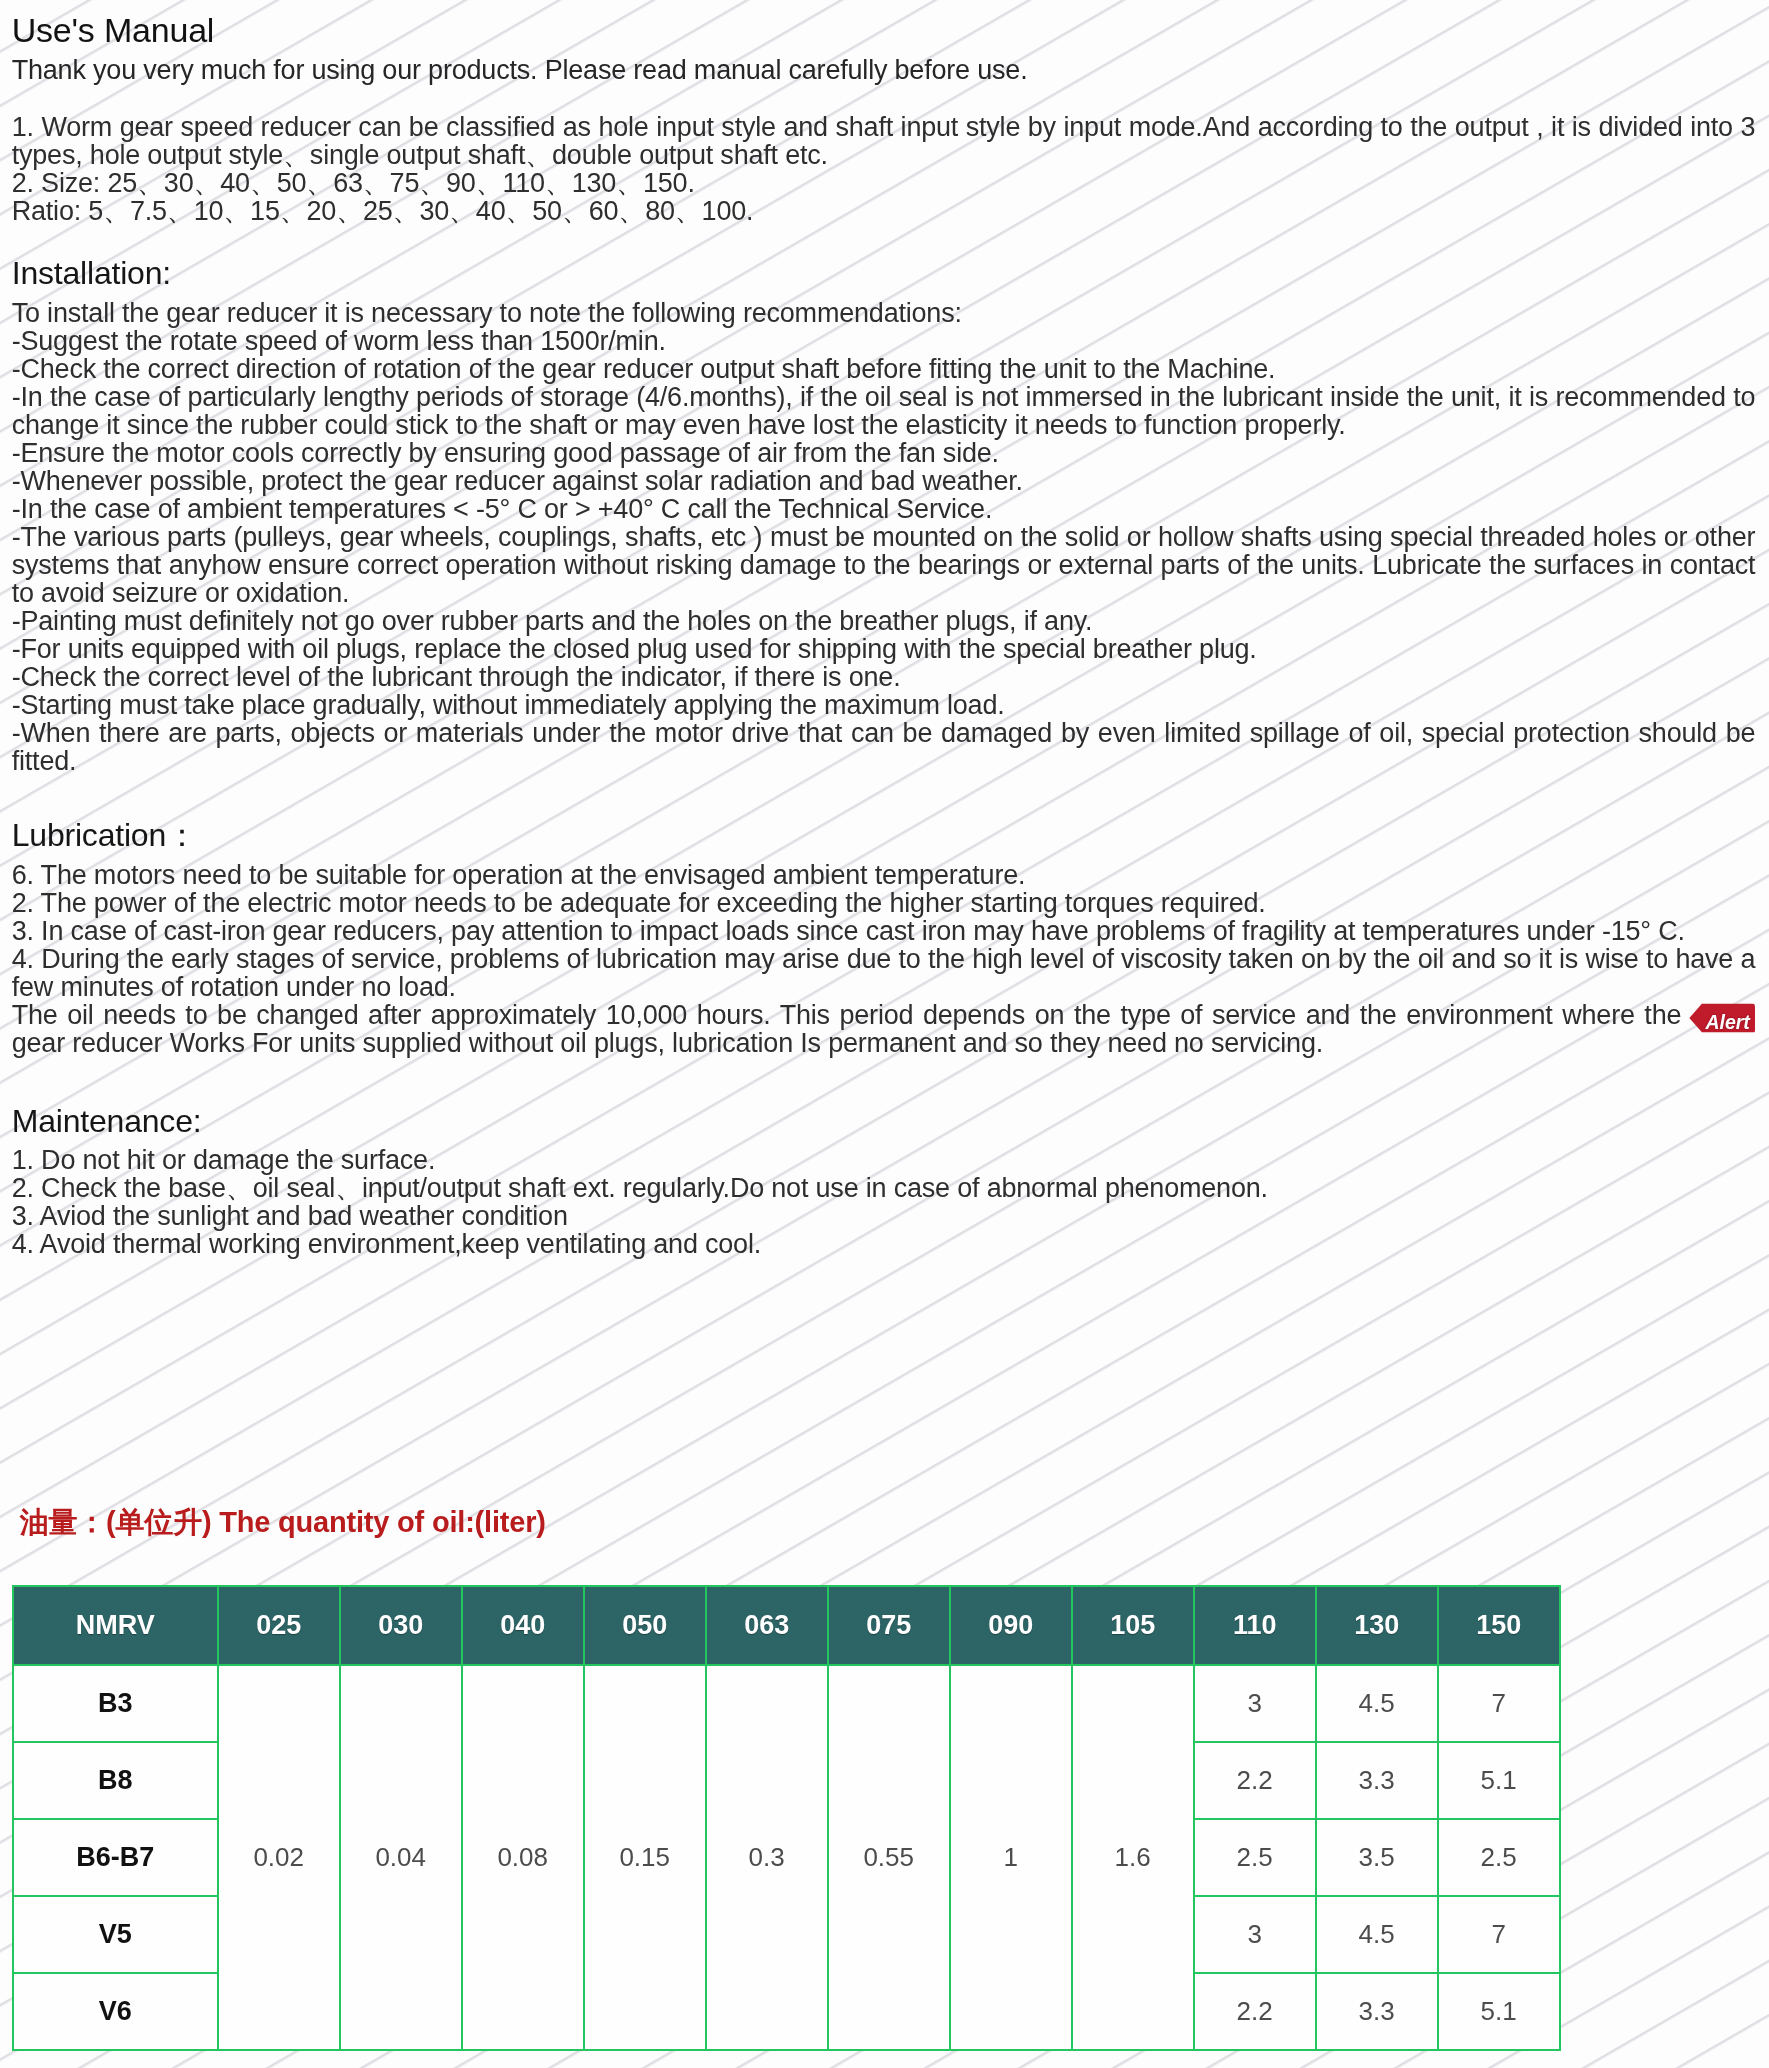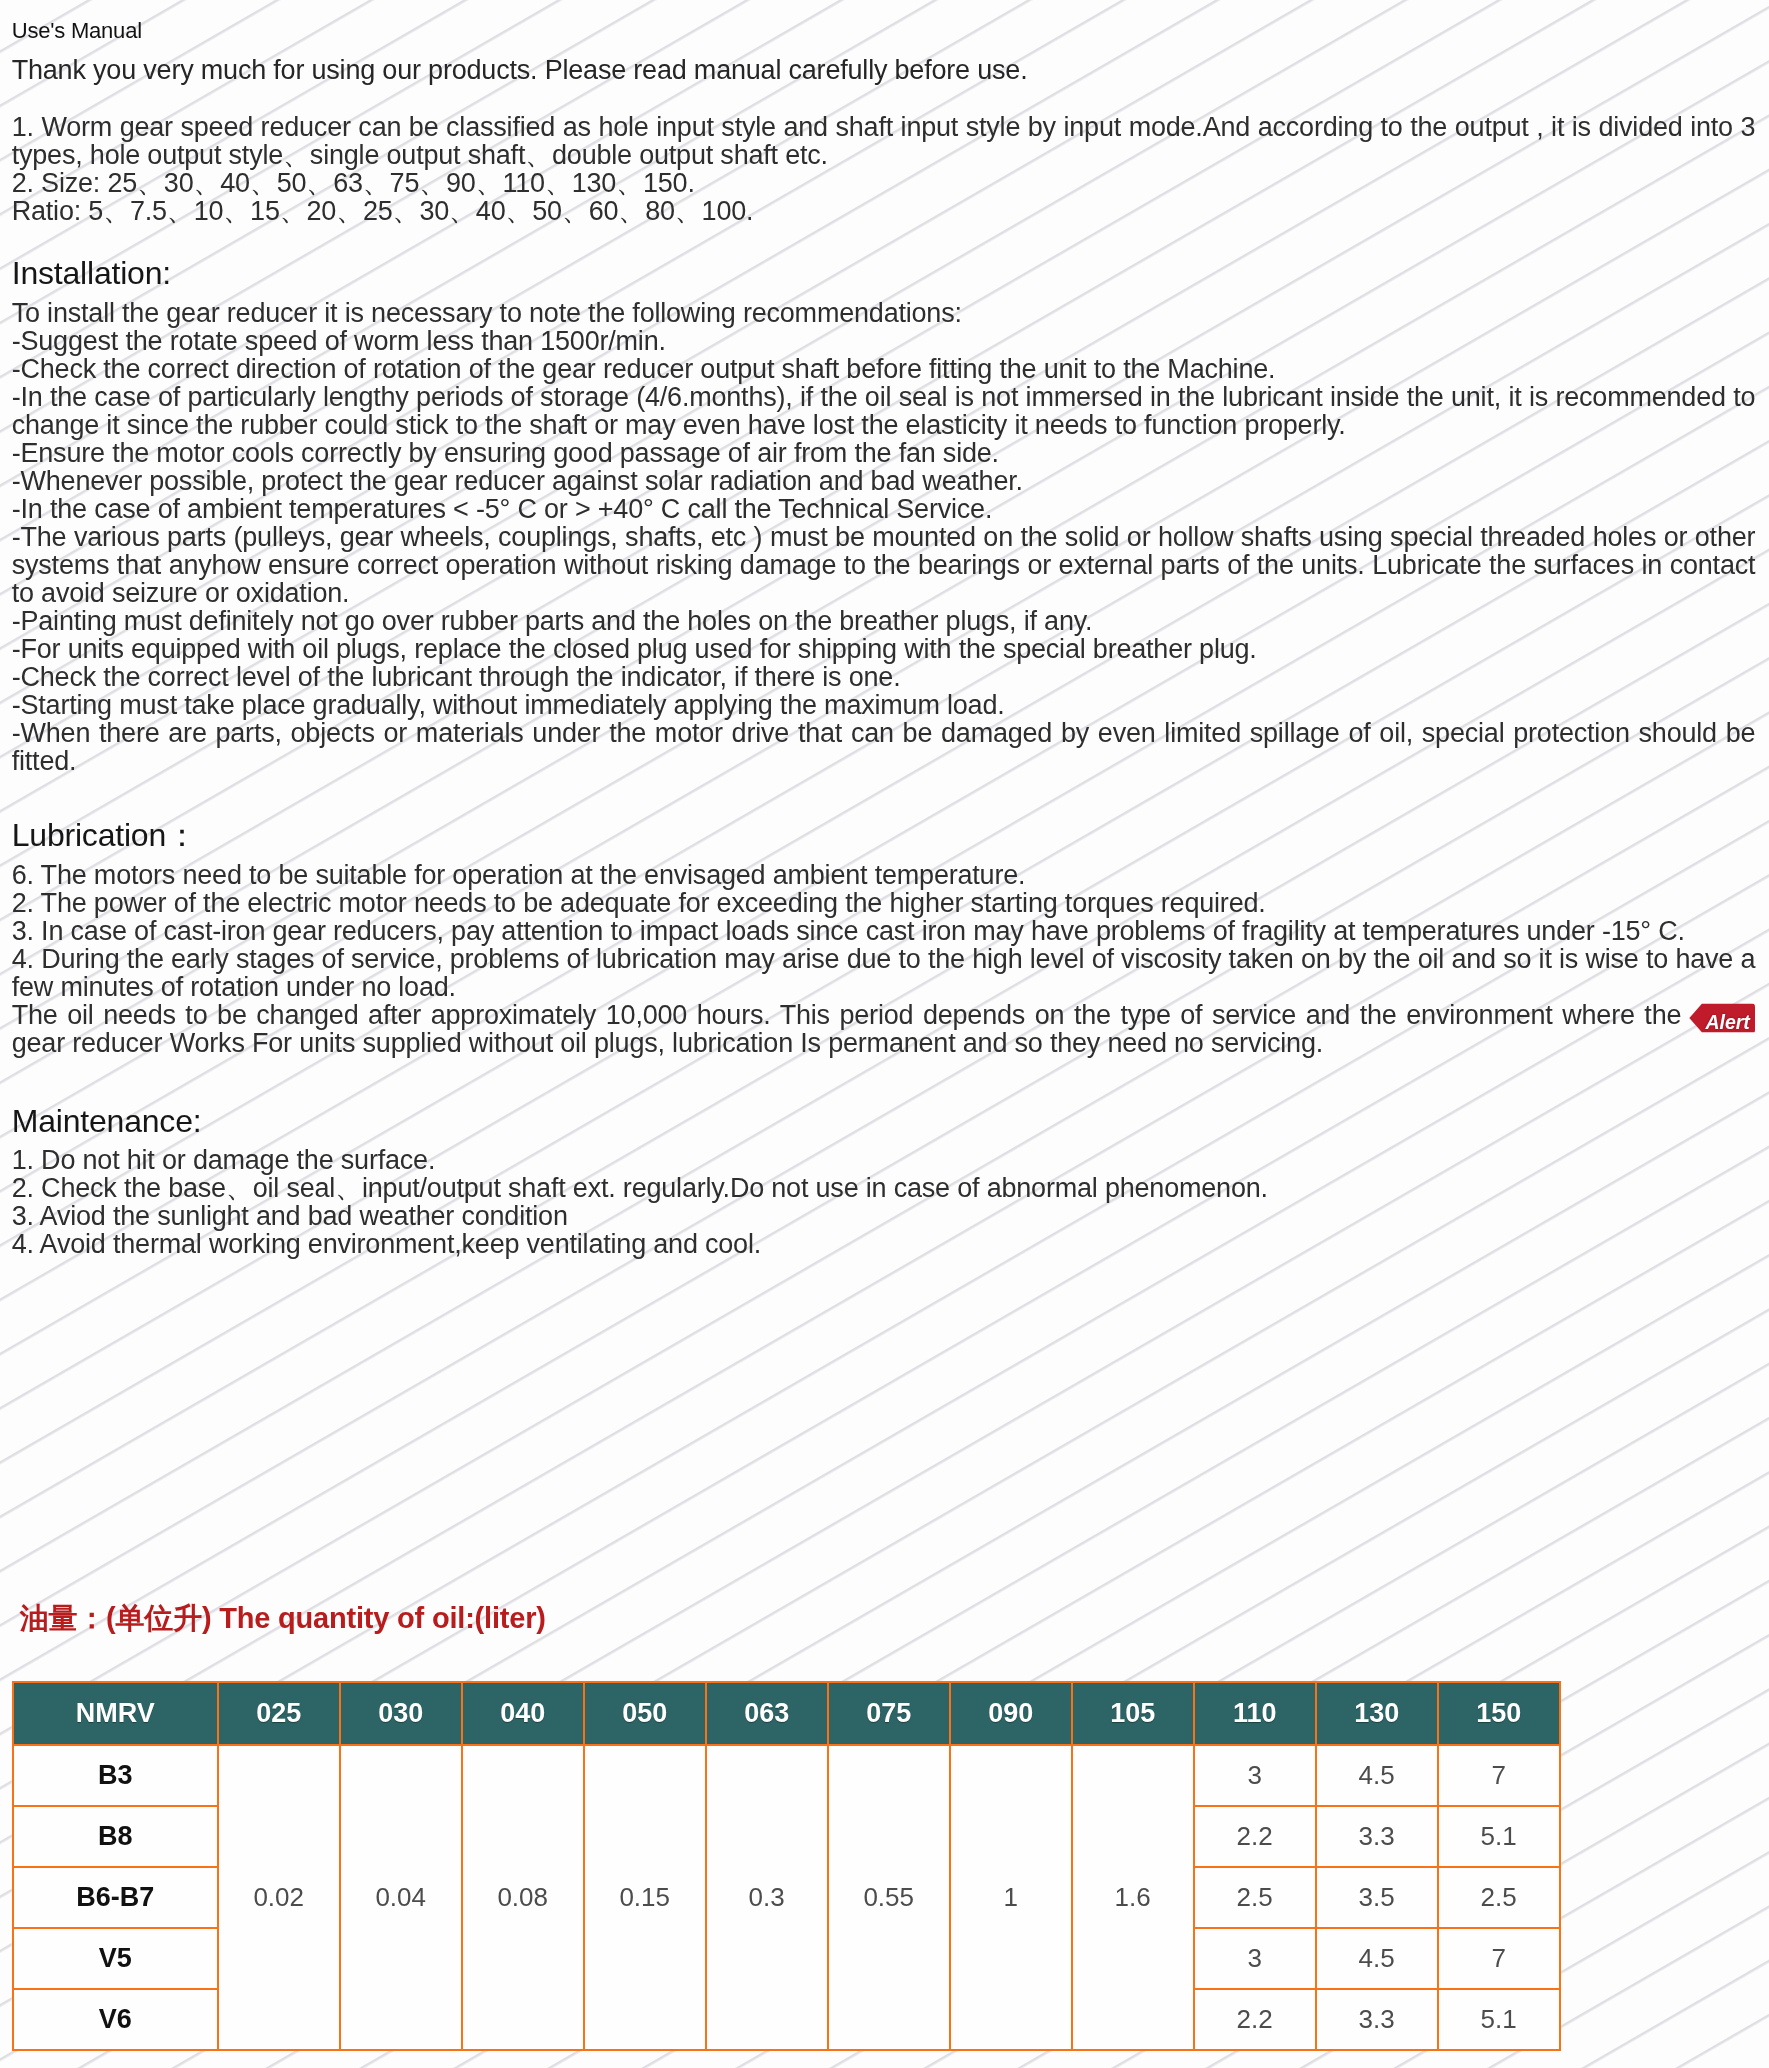--- a/index.html
+++ b/index.html
@@ -11,21 +11,21 @@
       rgba(150,150,168,0.30) 44px, rgba(150,150,168,0.30) 45px,
       rgba(150,150,168,0) 47px);
     font-family:"Liberation Sans", sans-serif;
     color:#262626;
   }
   .doc {
     box-sizing:border-box; width:100%; height:100%;
     padding:9.8px 13.7px 17.6px 11.7px;
     display:flex; flex-direction:column;
   }
-  .title { font-size:22px; line-height:41px; font-weight:400; margin:0; color:#121212; letter-spacing:-0.2px; }
+  .title { font-size:34px; line-height:41px; font-weight:400; margin:0; color:#121212; letter-spacing:-0.2px; }
   .intro { font-size:27px; line-height:35px; margin:2px 0 0 0; letter-spacing:-0.2px; }
   .section { margin-top:25px; }
   .sec-install { margin-top:29px; }
   .sec-lube { margin-top:41px; }
   .sec-maint { margin-top:45px; }
   .heading { font-size:32px; line-height:39px; font-weight:400; margin:0 0 5.9px 0; color:#161616; letter-spacing:-0.2px; }
   .line {
     font-size:27px; line-height:28px; margin:0;
     text-align:justify; color:#2e2e2e; letter-spacing:-0.2px;
   }
@@ -45,23 +45,23 @@
   }
   .sec-oil { margin-top:auto; }
   .oil-heading { font-size:29px; line-height:35px; font-weight:700; margin:0 0 45px 8px; color:#b91c1c; letter-spacing:-0.2px; }
   table.oil {
     border-collapse:collapse; table-layout:fixed;
     width:1546px;
     background:#fefefe;
     border:2.9px solid #333333;
   }
   table.oil th, table.oil td {
-    border:2px solid #f97316;
+    border:2px solid #22c55e;
     text-align:center; vertical-align:middle;
-    padding:8px; overflow:hidden;
+    padding:16px; overflow:hidden;
   }
   table.oil thead th {
     background:#2d6567; color:#ffffff;
     font-size:27px; font-weight:700; height:45px;
     text-shadow:0 1px 1px rgba(0,0,0,0.35);
   }
   table.oil tbody th {
     background:transparent; color:#111111;
     font-size:27px; font-weight:700; height:43px;
   }

